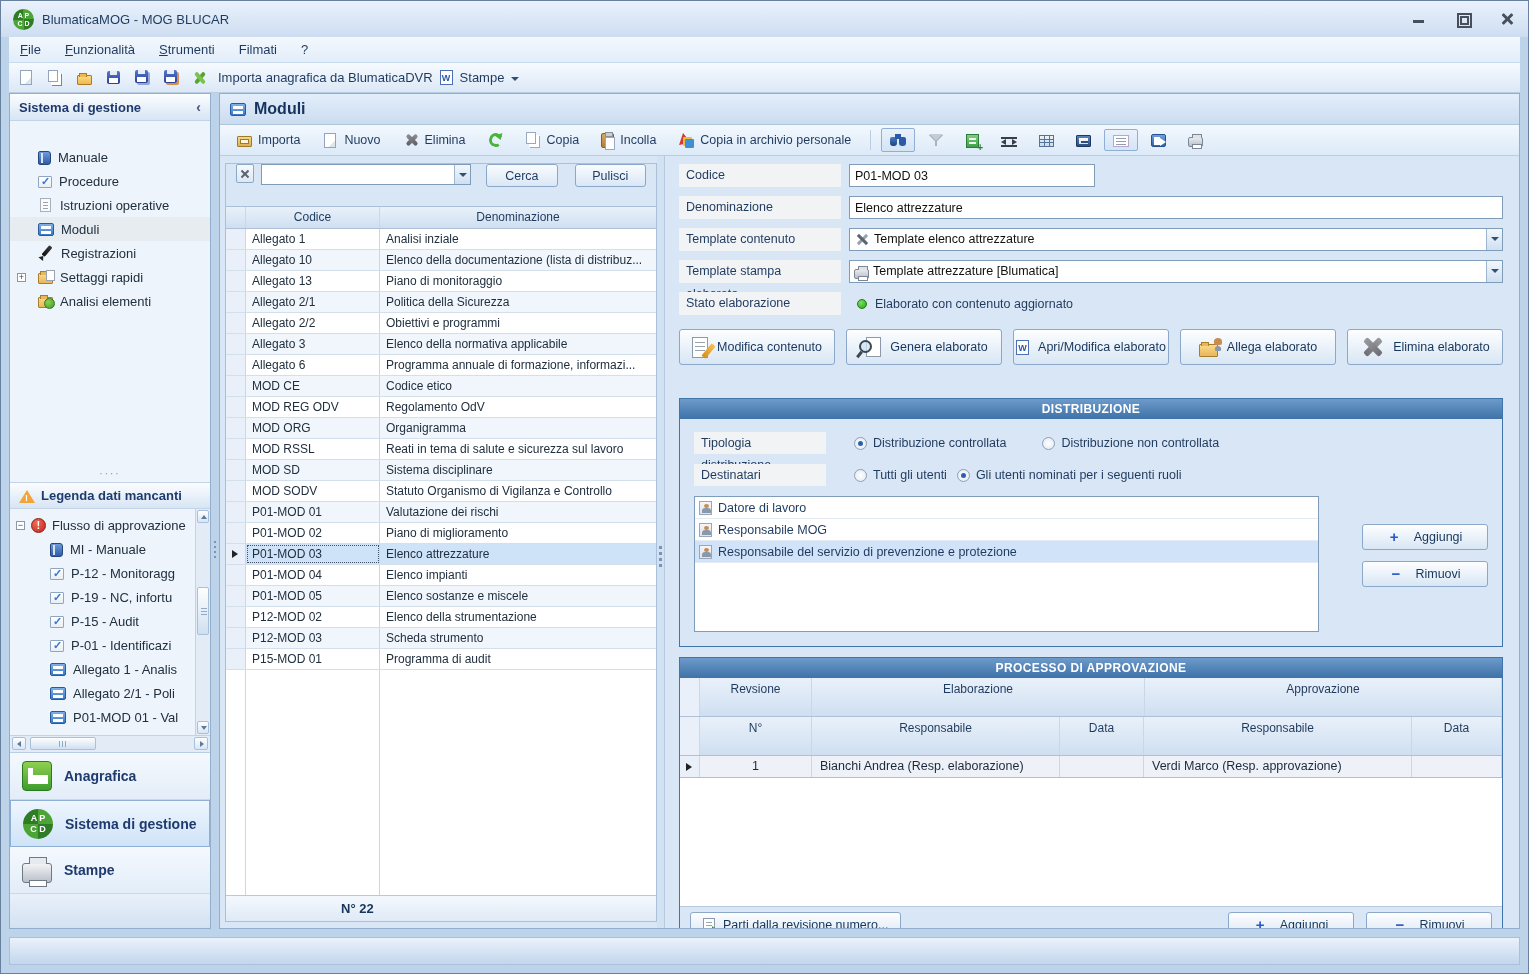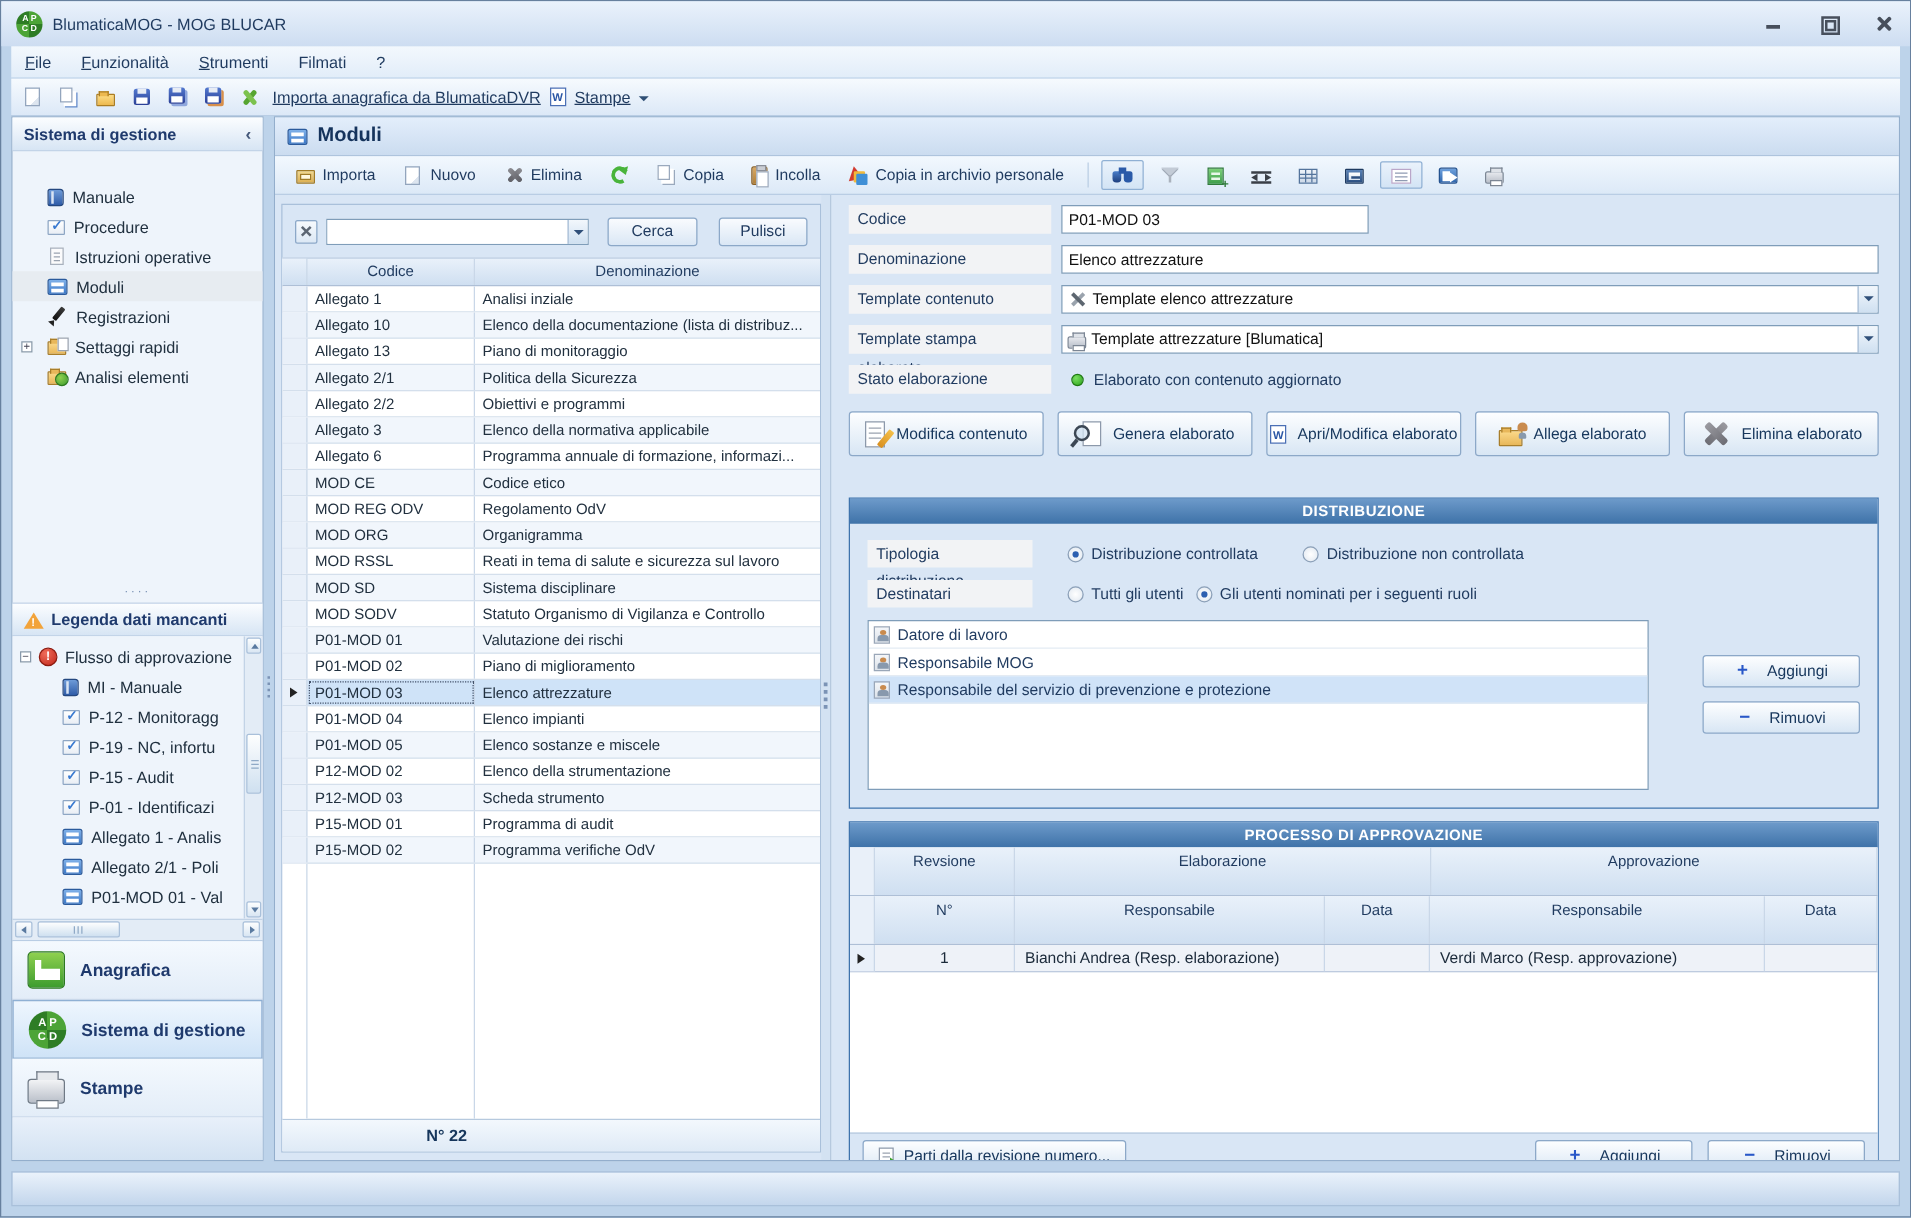--- a/index.html
+++ b/index.html
@@ -22,21 +22,21 @@
   .app-logo::before{content:'A P';position:absolute;top:3px;left:0;right:0;text-align:center;color:#fff;font-size:7px;font-weight:bold;line-height:7px;}
   .app-logo::after{content:'C D';position:absolute;bottom:3px;left:0;right:0;text-align:center;color:#fff;font-size:7px;font-weight:bold;line-height:7px;}
 
   
   .menubar{margin:0 8px;height:26px;display:flex;align-items:center;gap:2px;background:linear-gradient(#f3f8fd,#e2edf9);border-bottom:1px solid #cadbee;}
   .menu-item{display:inline-block;padding:4px 11px;font-size:13px;color:#1f3a5f;cursor:default;}
   .menu-item[data-accel="1"]::first-letter{text-decoration:underline;}
   .toolbar-main{margin:0 8px;height:30px;display:flex;align-items:center;gap:7px;padding:0 6px;
     background:linear-gradient(#f6fafe,#dce8f7);border-bottom:1px solid #b9cde4;}
   .tbtn{display:flex;align-items:center;justify-content:center;width:22px;height:22px;}
-  .tlabel{font-size:13px;color:#1f3a5f;cursor:default;text-decoration:underline;}
+  .tlabel{font-size:13px;color:#1f3a5f;cursor:default;}
 
   
   .ic{position:relative;display:inline-block;width:16px;height:16px;flex:none;}
   [data-icon="new-page-icon"]{width:12px;height:15px;background:linear-gradient(135deg,#fff 72%,#dde5ef 72%);border:1px solid #93a5bd;margin:0 2px;}
   [data-icon="copy-page-icon"]{width:10px;height:12px;background:#fff;border:1px solid #93a5bd;box-shadow:3px 3px 0 #fff,4px 4px 0 #5f87c9;margin:0 5px 4px 1px;}
   [data-icon="open-folder-icon"]{width:15px;height:10px;margin-top:4px;background:linear-gradient(#fddd85,#edb94f);border:1px solid #ab7d22;border-radius:1px;}
   [data-icon="open-folder-icon"]::before{content:'';position:absolute;top:-3px;left:1px;width:6px;height:3px;background:#edb94f;border:1px solid #ab7d22;border-bottom:0;}
   [data-icon="save-icon"],[data-icon="save-all-icon"],[data-icon="save-user-icon"]{width:13px;height:13px;background:linear-gradient(#5379cf,#2a3f96);border-radius:2px;}
   [data-icon="save-icon"]::before,[data-icon="save-all-icon"]::before,[data-icon="save-user-icon"]::before{content:'';position:absolute;left:3px;top:0;width:7px;height:4px;background:#e7ecf5;}
   [data-icon="save-icon"]::after,[data-icon="save-all-icon"]::after,[data-icon="save-user-icon"]::after{content:'';position:absolute;left:2px;bottom:1px;width:9px;height:5px;background:#fff;}
@@ -188,21 +188,21 @@
     background:linear-gradient(#f2f8fe,#dcE9f7);border-bottom:1px solid #b9cde4;flex:none;}
   .mtb{display:flex;align-items:center;gap:6px;padding:3px 8px;border:1px solid transparent;border-radius:2px;color:#1f3a5f;font-size:12.5px;cursor:default;}
   .mtb[data-pressed="1"]{border:1px solid #8fb0d4;background:linear-gradient(#eaf2fb,#d3e4f5);}
   .mtb-l:empty{display:none;}
   .tsep{width:1px;height:20px;background:#b9cde4;margin:0 6px;flex:none;}
 
   
   .workarea{flex:1;display:flex;min-height:0;}
   .listpanel{width:437px;display:flex;flex-direction:column;background:#d9e6f5;padding:7px 0 6px 5px;flex:none;}
   .listbox{flex:1;display:flex;flex-direction:column;border:1px solid #a9c0da;background:#d9e6f5;min-height:0;}
-  .searchrow{height:42px;display:flex;align-items:center;gap:5px;padding:0 10px;flex:none;}
+  .searchrow{height:42px;display:flex;gap:5px;padding:0 10px;flex:none;}
   .clear-btn{width:19px;height:19px;display:flex;align-items:center;justify-content:center;background:linear-gradient(#f7fafd,#dce8f5);border:1px solid #8ca8c8;border-radius:2px;}
   .combo{width:220px;height:21px;background:#fff;border:1px solid #7f9db9;display:flex;margin-left:2px;}
   .combo input{flex:1;border:0;outline:0;padding:0 4px;font-size:12px;min-width:0;}
   .dd{width:16px;border-left:1px solid #9db6d2;background:linear-gradient(#f2f7fc,#cfe0f1);position:relative;flex:none;}
   .dd::before{content:'';position:absolute;left:4px;top:8px;border-left:4px solid transparent;border-right:4px solid transparent;border-top:4px solid #30507a;}
   .btn{height:23px;background:linear-gradient(#f9fbfe,#dae7f5);border:1px solid #8ca8c8;border-radius:3px;color:#1f3a5f;font-size:12.5px;padding:0 8px;}
   .btn.search{width:74px;margin-left:10px;}
   .btn.clean{width:74px;margin-left:12px;}
   .grid{flex:1;display:flex;flex-direction:column;background:#fff;border-top:1px solid #a9c0da;min-height:0;}
   .ghead{display:flex;height:22px;background:linear-gradient(#e9f1fa,#cfdff1);border-bottom:1px solid #aebfd6;flex:none;}
@@ -717,25 +717,20 @@
                     <div class="gcod">P12-MOD 03</div>
                     <div class="gden">Scheda strumento</div>
                   </div>
 
                   <div class="grow" data-state="">
                     <div class="gm"></div>
                     <div class="gcod">P15-MOD 01</div>
                     <div class="gden">Programma di audit</div>
                   </div>
 
-                  <div class="grow" data-state="">
-                    <div class="gm"></div>
-                    <div class="gcod">P15-MOD 02</div>
-                    <div class="gden">Programma verifiche OdV</div>
-                  </div>
 
                 <div class="gfill">
                   <div class="gm" style="background:#fff;"></div>
                   <div class="gcod"></div>
                   <div class="gden"></div>
                 </div>
               </div>
               <div class="gfoot">
                 <span>N° 22</span>
               </div>

